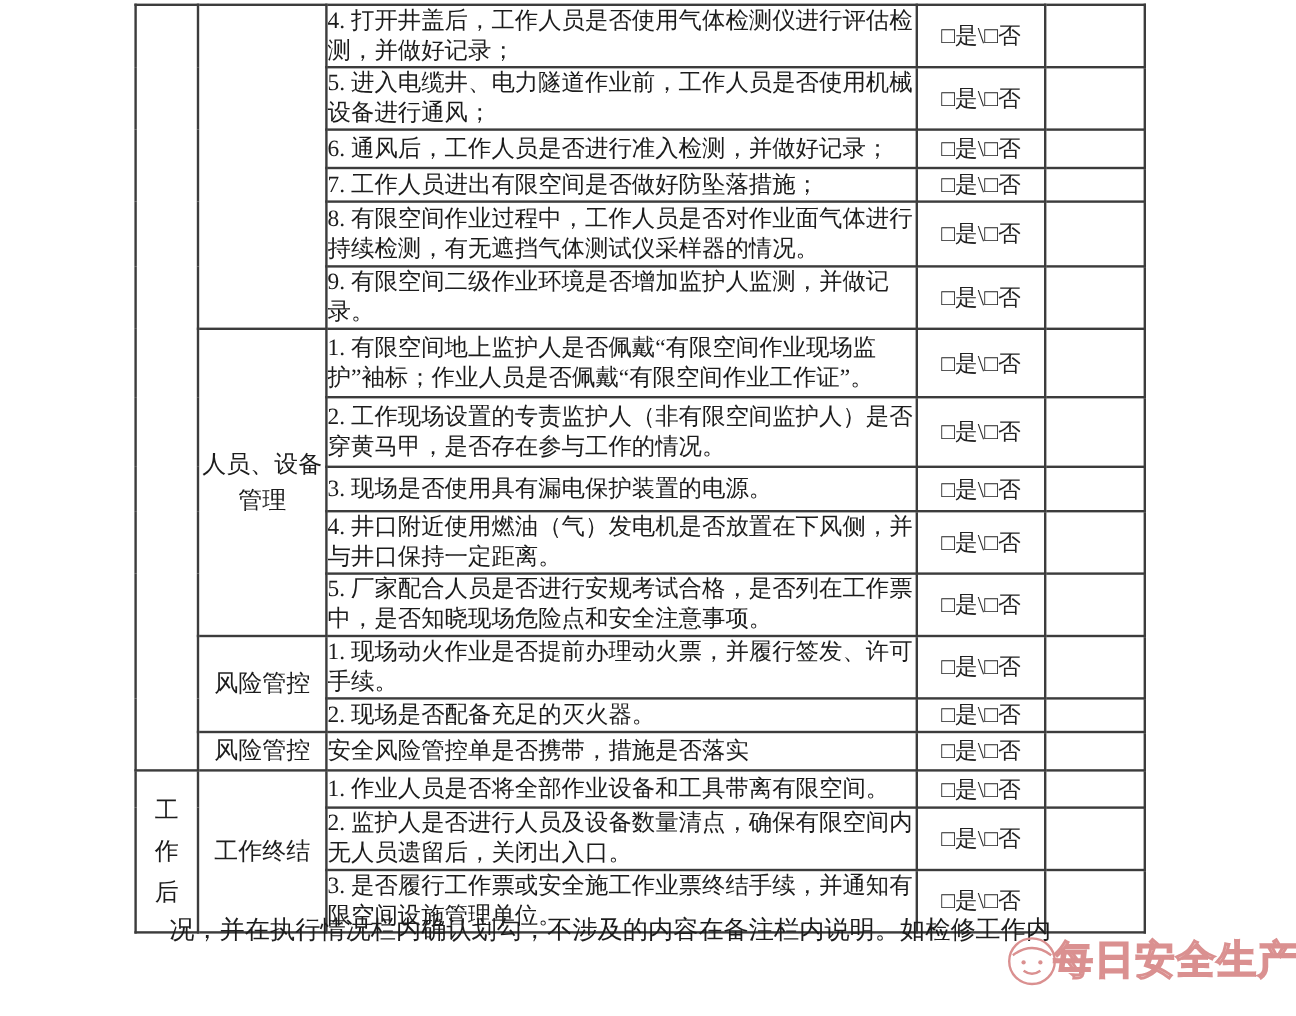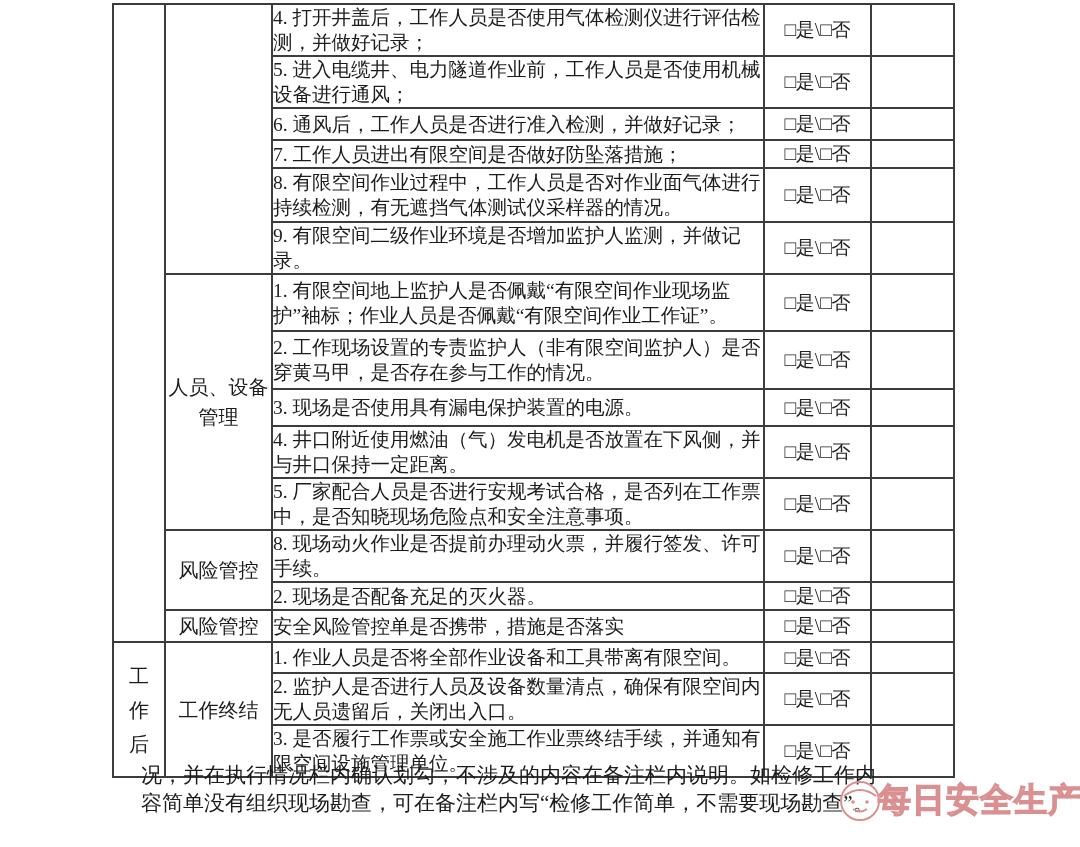--- a/index.html
+++ b/index.html
@@ -153,21 +153,21 @@
       <td class="c-check">□是\□否</td>
       <td class="c-remark"></td>
     </tr>
     <tr style="height:50px">
       <td class="c-item">5. 厂家配合人员是否进行安规考试合格，是否列在工作票中，是否知晓现场危险点和安全注意事项。</td>
       <td class="c-check">□是\□否</td>
       <td class="c-remark"></td>
     </tr>
     <tr style="height:52px">
       <td class="c-cat" rowspan="2">风险管控</td>
-      <td class="c-item">8. 现场动火作业是否提前办理动火票，并履行签发、许可手续。</td>
+      <td class="c-item">1. 现场动火作业是否提前办理动火票，并履行签发、许可手续。</td>
       <td class="c-check">□是\□否</td>
       <td class="c-remark"></td>
     </tr>
     <tr style="height:20px">
       <td class="c-item">2. 现场是否配备充足的灭火器。</td>
       <td class="c-check">□是\□否</td>
       <td class="c-remark"></td>
     </tr>
     <tr style="height:29px">
       <td class="c-cat">风险管控</td>
@@ -190,21 +190,20 @@
     <tr style="height:49px">
       <td class="c-item">3. 是否履行工作票或安全施工作业票终结手续，并通知有限空间设施管理单位。</td>
       <td class="c-check">□是\□否</td>
       <td class="c-remark"></td>
     </tr>
   </tbody>
     </table>
 
   <div class="note">
     <div>况，并在执行情况栏内确认划勾，不涉及的内容在备注栏内说明。如检修工作内</div>
-    <div>容简单没有组织现场勘查，可在备注栏内写“检修工作简单，不需要现场勘查”。</div>
   </div>
 
   <div class="watermark">
     <svg class="wm-logo" width="48" height="48" viewBox="0 0 48 48">
       <circle cx="24" cy="25" r="19" fill="none" stroke="#da9090" stroke-width="2"></circle>
       <path d="M 8 20 Q 24 8 40 20" fill="none" stroke="#da9090" stroke-width="2"></path>
       <circle cx="17" cy="26" r="1.8" fill="#da9090"></circle>
       <circle cx="31" cy="26" r="1.8" fill="#da9090"></circle>
       <path d="M 17 33 Q 24 38 31 33" fill="none" stroke="#da9090" stroke-width="2"></path>
     </svg>

